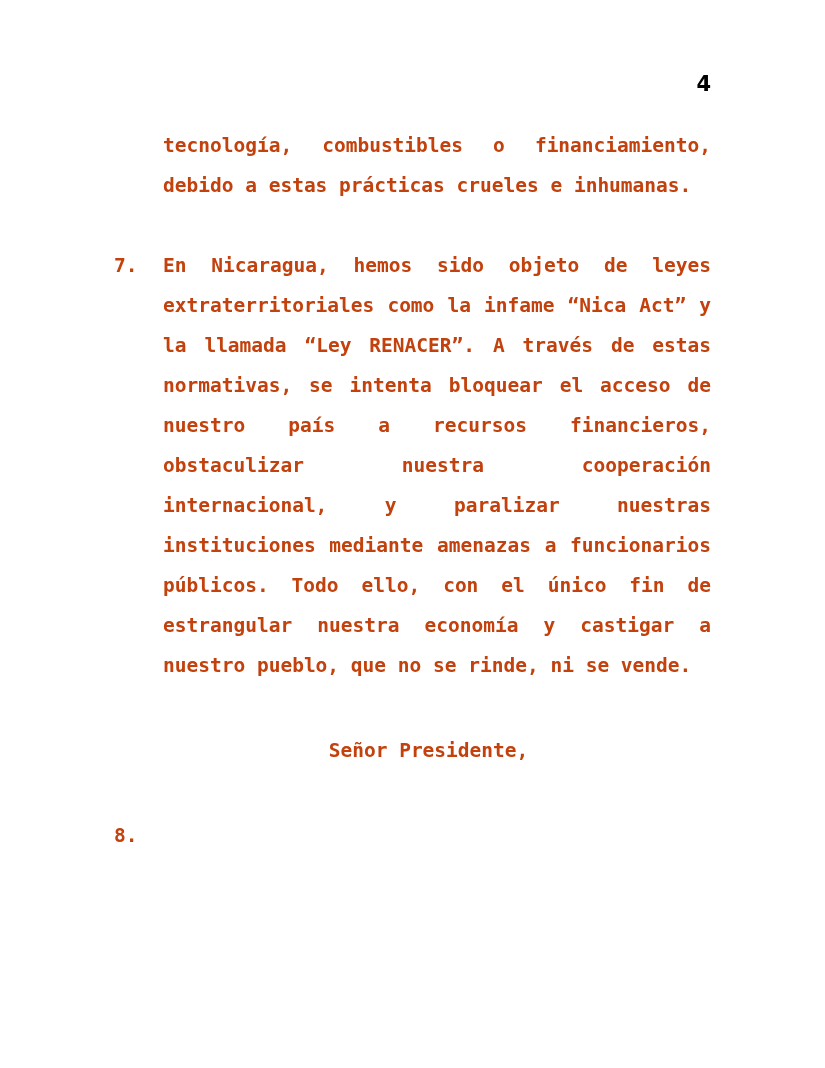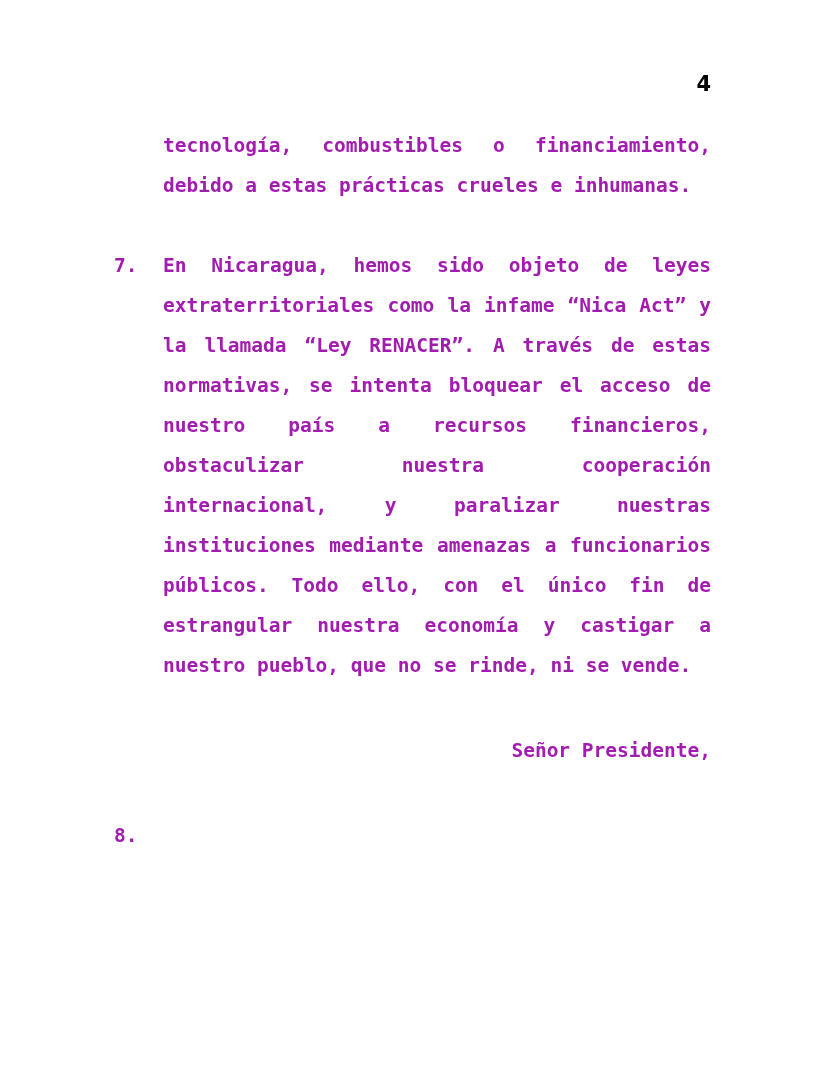--- a/index.html
+++ b/index.html
@@ -33,21 +33,21 @@
   
   .body-area {
     position: absolute;
     left: 114px;
     top: 126px;
     width: 597px;   
   }
 
   .block {
     position: relative;
-    color: #a21caf;
+    color: #c2410c;
     font-weight: bold;
     font-size: 19.5px;
     line-height: 40px;
     letter-spacing: 0px;
   }
 
   
   .block.cont {
     margin-left: 49px;   
     width: 548px;
@@ -68,23 +68,23 @@
     position: absolute;
     left: 0;
     top: 0;
     width: 49px;
     text-align: left;
     font-weight: bold;
   }
 
   
   .block.plain {
-    margin-left: 0px;
+    margin-left: 16px;
     width: 597px;
-    text-align: right;
+    text-align: center;
   }
   .gap-md { height: 40px; }
   .gap-lg { height: 45px; }
 </style>
 </head>
 <body>
 
 <div class="page">
 
   <div class="page-number">4</div>

